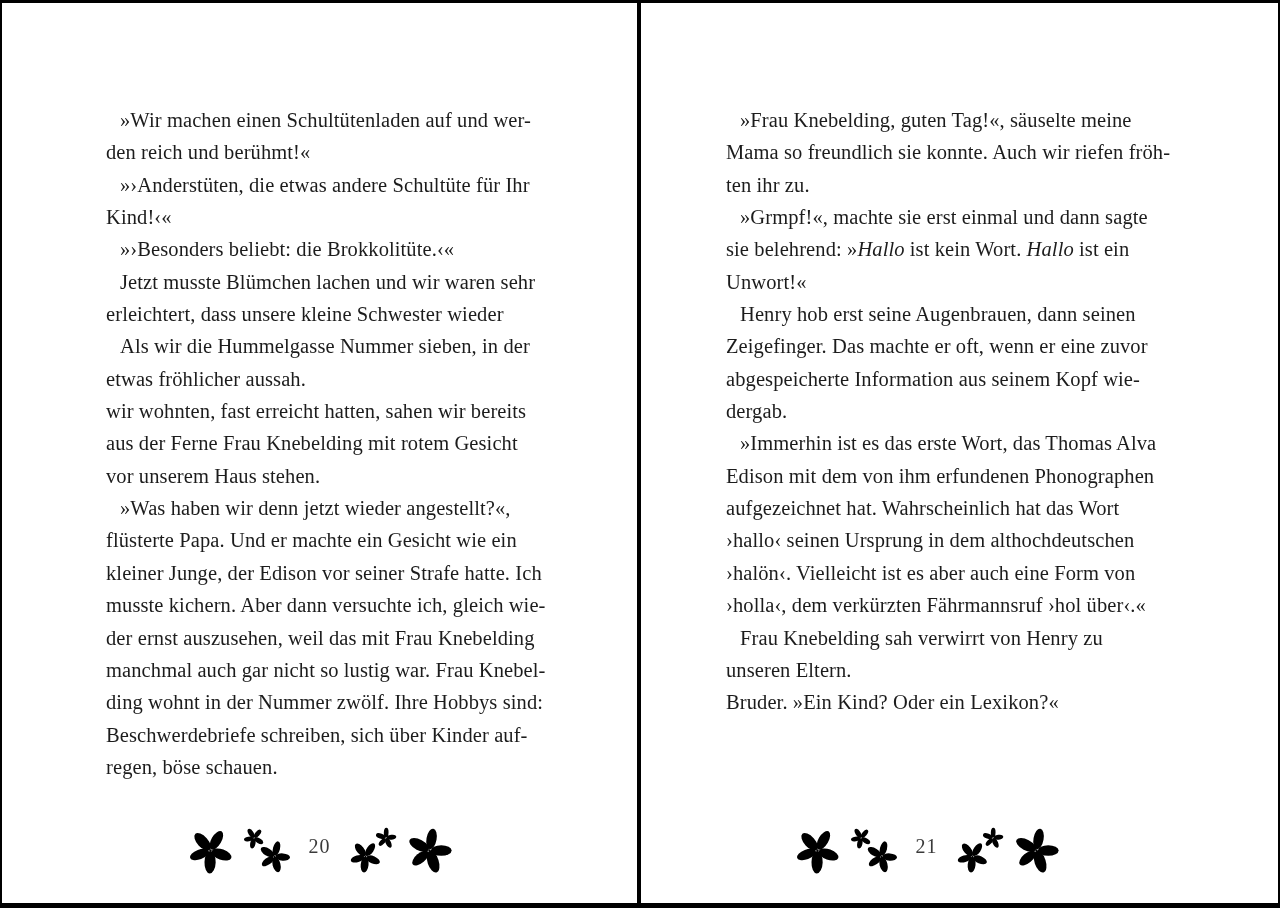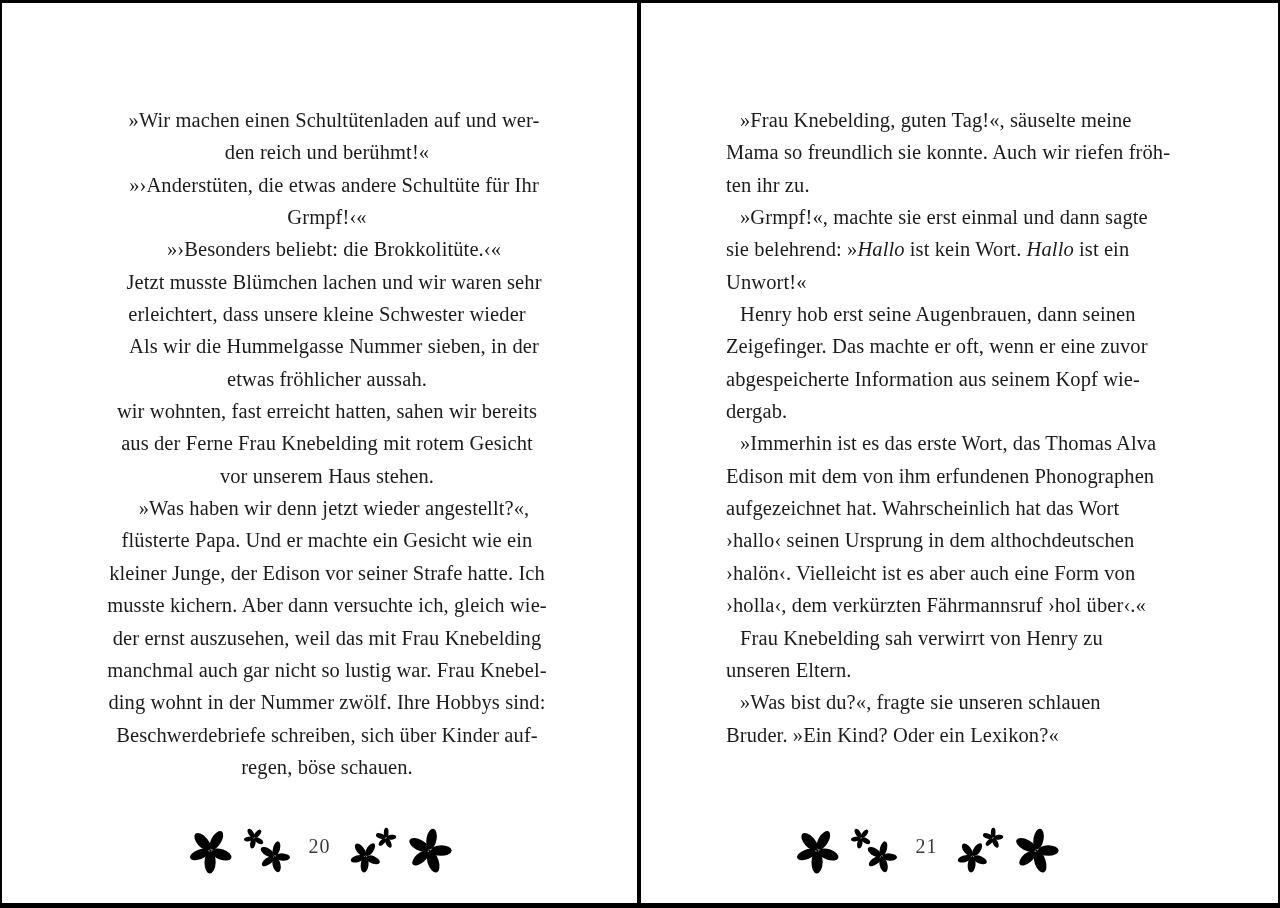--- a/index.html
+++ b/index.html
@@ -13,21 +13,21 @@
   }
   .spread{position:relative;width:1280px;height:908px;background:var(--bg);}
   
   .bar-top   {position:absolute;left:0;top:0;width:1280px;height:3px;background:var(--frame);}
   .bar-bottom{position:absolute;left:0;bottom:0;width:1280px;height:5px;background:var(--frame);}
   .bar-left  {position:absolute;left:0;top:0;width:2px;height:908px;background:var(--frame);}
   .bar-right {position:absolute;right:0;top:0;width:2px;height:908px;background:var(--frame);}
   .divider   {position:absolute;left:637px;top:0;width:4px;height:908px;background:var(--frame);}
 
   .page{position:absolute;top:0;height:908px;}
-  .page.left {left:2px;width:635px;text-align:center;}
+  .page.left {left:2px;width:635px;}
   .page.right{left:641px;width:571px;}
 
   .text-block{
     position:absolute;top:104px;width:442px;
     font-size:20.5px;line-height:32.35px;letter-spacing:0.1px;
   }
   .page.left  .text-block{left:104px;}
   .page.right .text-block{left:85px;}
   .line{white-space:nowrap;}
   .line.indent{padding-left:14px;}
@@ -78,21 +78,21 @@
   <div class="bar-bottom"></div>
   <div class="bar-left"></div>
   <div class="bar-right"></div>
   <div class="divider"></div>
 
   <div class="page left">
     <div class="text-block">
         <div class="line indent">»Wir machen einen Schultütenladen auf und wer-</div>
         <div class="line">den reich und berühmt!«</div>
         <div class="line indent">»›Anderstüten, die etwas andere Schultüte für Ihr</div>
-        <div class="line">Grmpf!‹«</div>
+        <div class="line">Kind!‹«</div>
         <div class="line indent">»›Besonders beliebt: die Brokkolitüte.‹«</div>
         <div class="line indent">Jetzt musste Blümchen lachen und wir waren sehr</div>
         <div class="line">erleichtert, dass unsere kleine Schwester wieder</div>
         <div class="line indent">Als wir die Hummelgasse Nummer sieben, in der</div>
         <div class="line">etwas fröhlicher aussah.</div>
         <div class="line">wir wohnten, fast erreicht hatten, sahen wir bereits</div>
         <div class="line">aus der Ferne Frau Knebelding mit rotem Gesicht</div>
         <div class="line">vor unserem Haus stehen.</div>
         <div class="line indent">»Was haben wir denn jetzt wieder angestellt?«,</div>
         <div class="line">flüsterte Papa. Und er machte ein Gesicht wie ein</div>
@@ -144,21 +144,20 @@
         <div class="line">abgespeicherte Information aus seinem Kopf wie-</div>
         <div class="line">dergab.</div>
         <div class="line indent">»Immerhin ist es das erste Wort, das Thomas Alva</div>
         <div class="line">Edison mit dem von ihm erfundenen Phonographen</div>
         <div class="line">aufgezeichnet hat. Wahrscheinlich hat das Wort</div>
         <div class="line">›hallo‹ seinen Ursprung in dem althochdeutschen</div>
         <div class="line">›halön‹. Vielleicht ist es aber auch eine Form von</div>
         <div class="line">›holla‹, dem verkürzten Fährmannsruf ›hol über‹.«</div>
         <div class="line indent">Frau Knebelding sah verwirrt von Henry zu</div>
         <div class="line">unseren Eltern.</div>
-        <div class="line indent">»Was bist du?«, fragte sie unseren schlauen</div>
         <div class="line">Bruder. »Ein Kind? Oder ein Lexikon?«</div>
       </div>
     <div class="footer">
       <svg class="flower f-lg rot-a" viewBox="-26 -26 52 52">
           <use href="#flower"></use>
         </svg>
       <div class="cluster lead">
         <svg class="flower f-sm" viewBox="-26 -26 52 52">
             <use href="#flower"></use>
           </svg>

